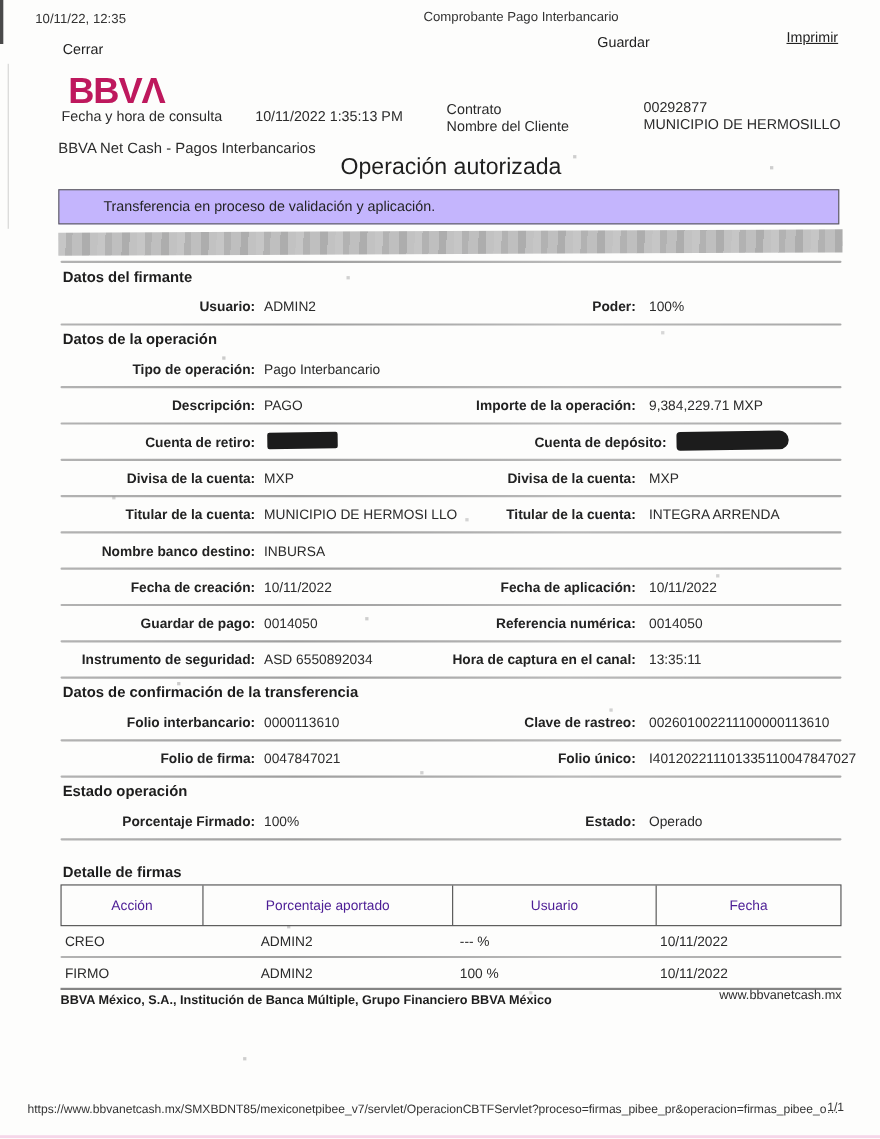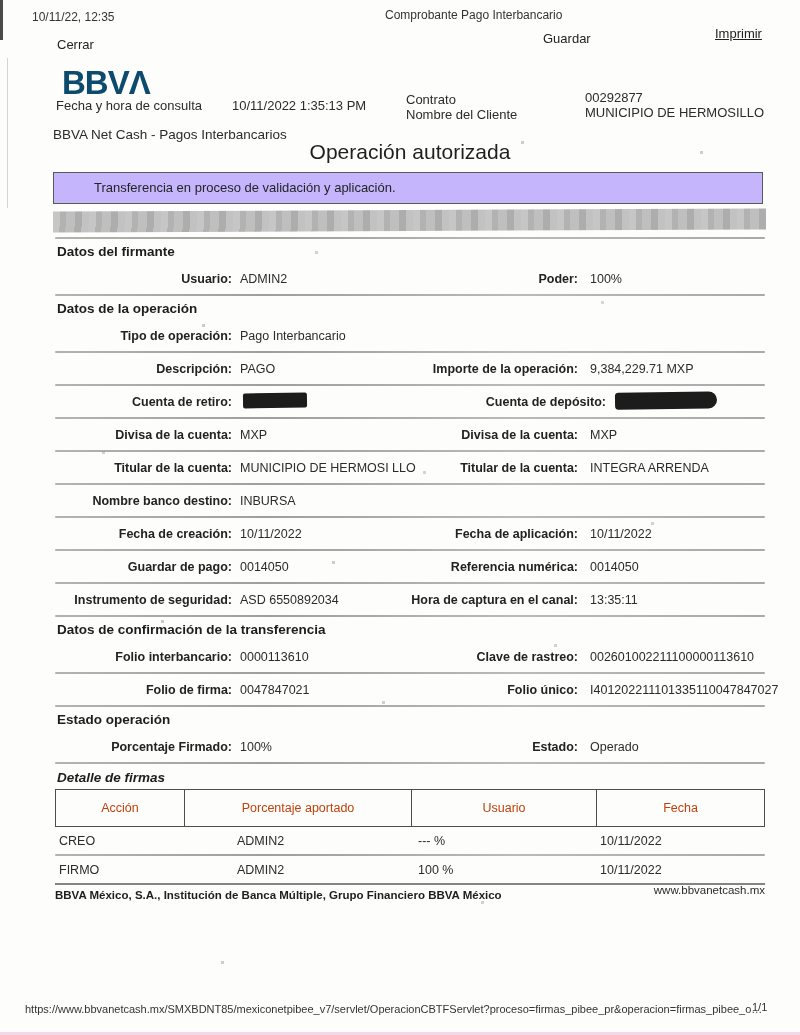--- a/index.html
+++ b/index.html
@@ -22,21 +22,21 @@
 
   
   .print-dt{position:absolute;left:32px;top:10px;font-size:12px;color:#333;}
   .print-title{position:absolute;left:385px;top:8px;font-size:12px;color:#333;}
   .lnk{position:absolute;font-size:13px;color:#222;cursor:pointer;}
   .lnk-close{left:57px;top:37px;}
   .lnk-save{left:543px;top:31px;}
   .lnk-print{left:715px;top:26px;text-decoration:underline;}
 
   
-  .logo{position:absolute;left:62px;top:64px;font-size:33px;font-weight:bold;letter-spacing:-1px;color:#0c4a6e;}
+  .logo{position:absolute;left:62px;top:64px;font-size:33px;font-weight:bold;letter-spacing:-1px;color:#be185d;}
   .hd{position:absolute;font-size:13px;color:#2b2b2b;white-space:nowrap;}
   .hd-consulta-l{left:56px;top:98px;}
   .hd-consulta-v{left:232px;top:98px;}
   .hd-contrato-l{left:406px;top:92px;}
   .hd-contrato-v{left:585px;top:90px;}
   .hd-cliente-l{left:406px;top:107px;}
   .hd-cliente-v{left:585px;top:105px;}
   .hd-app{left:53px;top:127px;font-size:13.5px;}
   .status-title{position:absolute;left:0;top:140px;width:820px;text-align:center;font-size:21px;color:#1f1f1f;}
   .msg-box{position:absolute;left:53px;top:172px;width:708px;height:30px;border:1.5px solid #5a5a5a;background:#c4b5fd;}
@@ -52,21 +52,21 @@
   .frow .lbl{font-weight:bold;text-align:right;color:#222;}
   .frow .val{overflow:visible;color:#2b2b2b;}
   .frow .c1{grid-column:1;} .frow .c2{grid-column:3;} .frow .c3{grid-column:3 / span 2;}
   .frow .c4{grid-column:4;} .frow .c5{grid-column:6;}
   .shift-r{position:relative;left:28px;}
   .redact-bar{display:inline-block;background:#1c1c1c;height:15px;width:64px;margin-left:3px;transform:rotate(-.8deg);border-radius:2px;}
   .redact-bar.wide{width:102px;height:17px;border-radius:4px 10px 10px 4px;margin-left:25px;}
 
   
   .sig-head{display:grid;grid-template-columns:128px 227px 185px 1fr;height:38px;border:1.5px solid #4d4d4d;box-sizing:border-box;margin-top:3px;}
-  .sig-head .hc{display:flex;align-items:center;justify-content:center;font-size:12.5px;color:#c2410c;border-left:1.5px solid #4d4d4d;}
+  .sig-head .hc{display:flex;align-items:center;justify-content:center;font-size:12.5px;color:#4c1d95;border-left:1.5px solid #4d4d4d;}
   .sig-head .hc:first-child{border-left:none;}
   .trow{display:grid;grid-template-columns:128px 227px 185px 1fr;height:27px;align-items:center;font-size:12.5px;}
   .trow .t1{padding-left:4px;} .trow .t2{padding-left:54px;} .trow .t3{padding-left:8px;} .trow .t4{padding-left:5px;}
   .table-endline{height:2px;background:#6f6f6f;opacity:.85;}
   .doc-footer{display:flex;justify-content:space-between;align-items:flex-start;margin-top:4px;}
   .doc-footer .legal{font-size:11.5px;font-weight:bold;color:#1d1d1d;}
   .doc-footer .site{font-size:11.5px;color:#2b2b2b;transform:translateY(-5px);}
 
   
   .print-url{position:absolute;left:25px;top:1003px;font-size:11px;color:#333;white-space:nowrap;text-align:right;}
@@ -204,21 +204,21 @@
 
     <div class="sec-title">Estado operación</div>
     <div class="frow">
       <span class="lbl c1">Porcentaje Firmado:</span>
       <span class="val c2">100%</span>
       <span class="lbl c4">Estado:</span>
       <span class="val c5">Operado</span>
     </div>
     <div class="hr"></div>
 
-    <div class="sec-title" style="margin-top:6px;font-style:italic;">Detalle de firmas</div>
+    <div class="sec-title" style="margin-top:21px;">Detalle de firmas</div>
     <div class="sig-head">
       <div class="hc">Acción</div>
       <div class="hc">Porcentaje aportado</div>
       <div class="hc">Usuario</div>
       <div class="hc">Fecha</div>
     </div>
     <div class="trow">
       <span class="t1">CREO</span>
       <span class="t2">ADMIN2</span>
       <span class="t3">--- %</span>

